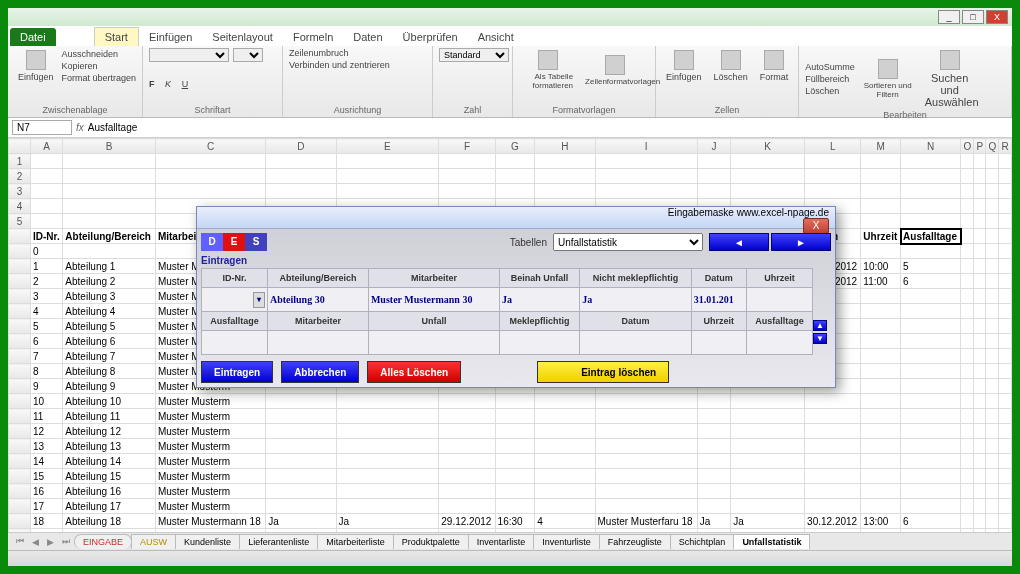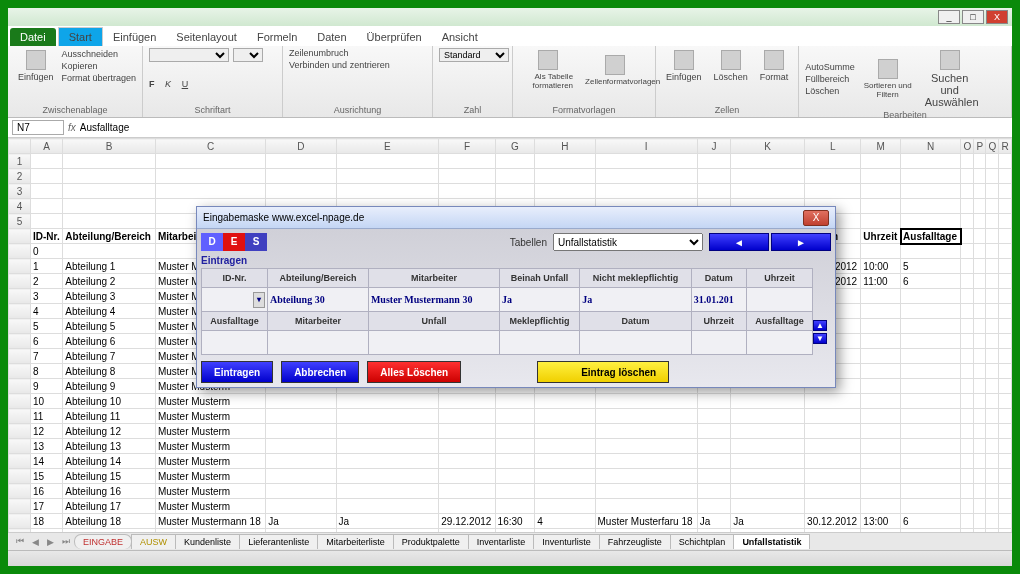--- a/index.html
+++ b/index.html
@@ -4,53 +4,53 @@
 <style>
 * { margin: 0; padding: 0; box-sizing: border-box; font-family: "Segoe UI", Tahoma, sans-serif; }
 body { background: #0a8a0a; width: 1020px; height: 574px; overflow: hidden; position: relative; }
 .app { position: absolute; top: 8px; left: 8px; right: 8px; bottom: 8px; background: #fff; display: flex; flex-direction: column; }
 .titlebar { height: 18px; background: linear-gradient(#e8f4e8,#d0e8d0); display: flex; align-items: center; justify-content: flex-end; padding: 0 4px; font-size: 9px; }
 .titlebar .tbtn { width: 22px; height: 14px; background: #f0f0f0; border: 1px solid #888; margin-left: 2px; text-align: center; line-height: 12px; cursor: pointer; }
 .titlebar .tbtn.close { background: #d04030; color: #fff; }
 .ribbon-tabs { height: 20px; background: #fff; display: flex; align-items: flex-end; padding-left: 2px; font-size: 11px; }
 .ribbon-tabs .file { background: #1a7a1a; color: #fff; padding: 3px 10px; border-radius: 3px 3px 0 0; margin-right: 2px; }
 .ribbon-tabs .tab { padding: 3px 10px; color: #444; cursor: pointer; }
-.ribbon-tabs .tab.active { background: #0ea5e9; border: 1px solid #ccc; border-bottom: none; }
+.ribbon-tabs .tab.active { background: #fef9c3; border: 1px solid #ccc; border-bottom: none; margin-left: 36px; }
 .ribbon { height: 72px; background: linear-gradient(#f8f8f8,#e8e8e8); border-bottom: 1px solid #bbb; display: flex; font-size: 9px; color: #444; }
 .ribbon .group { border-right: 1px solid #ccc; padding: 2px 6px; display: flex; flex-direction: column; justify-content: space-between; }
 .ribbon .group .lbl { text-align: center; color: #666; font-size: 9px; }
 .ribbon .grow { flex: 1; }
 .ribbon .stack { display: flex; flex-direction: column; gap: 2px; }
 .ribbon .row { display: flex; gap: 4px; align-items: center; }
 .ribbon .bigbtn { display: flex; flex-direction: column; align-items: center; gap: 2px; padding: 2px 4px; cursor: pointer; }
 .ribbon .bigbtn .ic { width: 20px; height: 20px; background: #d0d0d0; border: 1px solid #aaa; }
 .ribbon select, .ribbon input { font-size: 9px; height: 14px; border: 1px solid #aaa; }
 .fbar { height: 20px; border-bottom: 1px solid #ccc; display: flex; align-items: center; font-size: 10px; padding: 0 4px; gap: 4px; }
-.fbar .name { width: 52px; border: 1px solid #aaa; padding: 1px 4px; background: #fff; }
+.fbar .name { width: 60px; border: 1px solid #aaa; padding: 1px 4px; background: #fff; }
 .fbar .fx { font-style: italic; color: #666; }
 .fbar input { flex: 1; border: none; outline: none; font-size: 10px; }
 .sheet { flex: 1; overflow: hidden; position: relative; background: #fff; }
 table.grid { border-collapse: collapse; font-size: 10px; width: 100%; }
 table.grid th, table.grid td { border: 1px solid #ddd; padding: 0 2px; height: 15px; white-space: nowrap; overflow: hidden; }
 table.grid th { background: linear-gradient(#f8f8f8,#e8e8e8); color: #555; font-weight: normal; text-align: center; }
 table.grid th.rowh { width: 22px; }
 table.grid td.rowh { background: linear-gradient(#f8f8f8,#e8e8e8); text-align: center; color: #555; }
 table.grid .hdr td { font-weight: bold; }
 table.grid td.sel { outline: 2px solid #000; outline-offset: -1px; }
 .sheettabs { height: 18px; background: #e8e8e8; border-top: 1px solid #ccc; display: flex; align-items: center; font-size: 9px; padding: 0 4px; gap: 0; }
 .sheettabs .nav { color: #888; padding: 0 4px; cursor: pointer; }
 .sheettabs .st { padding: 2px 8px; background: #f0f0f0; border: 1px solid #bbb; border-bottom: none; margin-right: -1px; cursor: pointer; }
 .sheettabs .st.active { background: #fff; font-weight: bold; }
 .sheettabs .st:first-of-type { color: #c03030; border-radius: 7px; }
 .sheettabs .st:nth-of-type(2) { color: #b09000; }
 .status { height: 16px; background: linear-gradient(#e8e8e8,#d8d8d8); border-top: 1px solid #bbb; }
 
 
 .dialog { position: absolute; left: 196px; top: 206px; width: 640px; background: #eaeaf0; border: 1px solid #7788bb; box-shadow: 4px 4px 12px rgba(0,0,0,0.4); font-size: 10px; }
-.dialog .dtitle { background: linear-gradient(#e8eefc,#c4d6f4); height: 22px; display: flex; align-items: center; padding: 0 6px; justify-content: space-between; border-bottom: 1px solid #99aacc; }
+.dialog .dtitle { background: linear-gradient(#e8eefc,#c4d6f4); height: 22px; display: flex; align-items: flex-end; padding: 0 6px; justify-content: space-between; border-bottom: 1px solid #99aacc; flex-direction: column; }
 .dialog .dtitle .x { width: 26px; height: 16px; background: linear-gradient(#e07060,#c04030); color: #fff; text-align: center; line-height: 14px; border: 1px solid #803020; border-radius: 2px; cursor: pointer; }
 .dialog .dbody { padding: 4px; background: linear-gradient(#d0d0d8,#e8e8ee); }
 .dialog .toprow { display: flex; align-items: center; gap: 6px; margin-bottom: 4px; }
 .dialog .des { display: flex; }
 .dialog .des span { width: 22px; height: 18px; text-align: center; line-height: 18px; color: #fff; font-weight: bold; }
 .dialog .des .d { background: #6060ff; }
 .dialog .des .e { background: #e01010; }
 .dialog .des .s { background: #4040c0; }
 .dialog .toprow label { color: #333; font-size: 10px; }
 .dialog .toprow select { width: 150px; height: 18px; font-size: 10px; }

